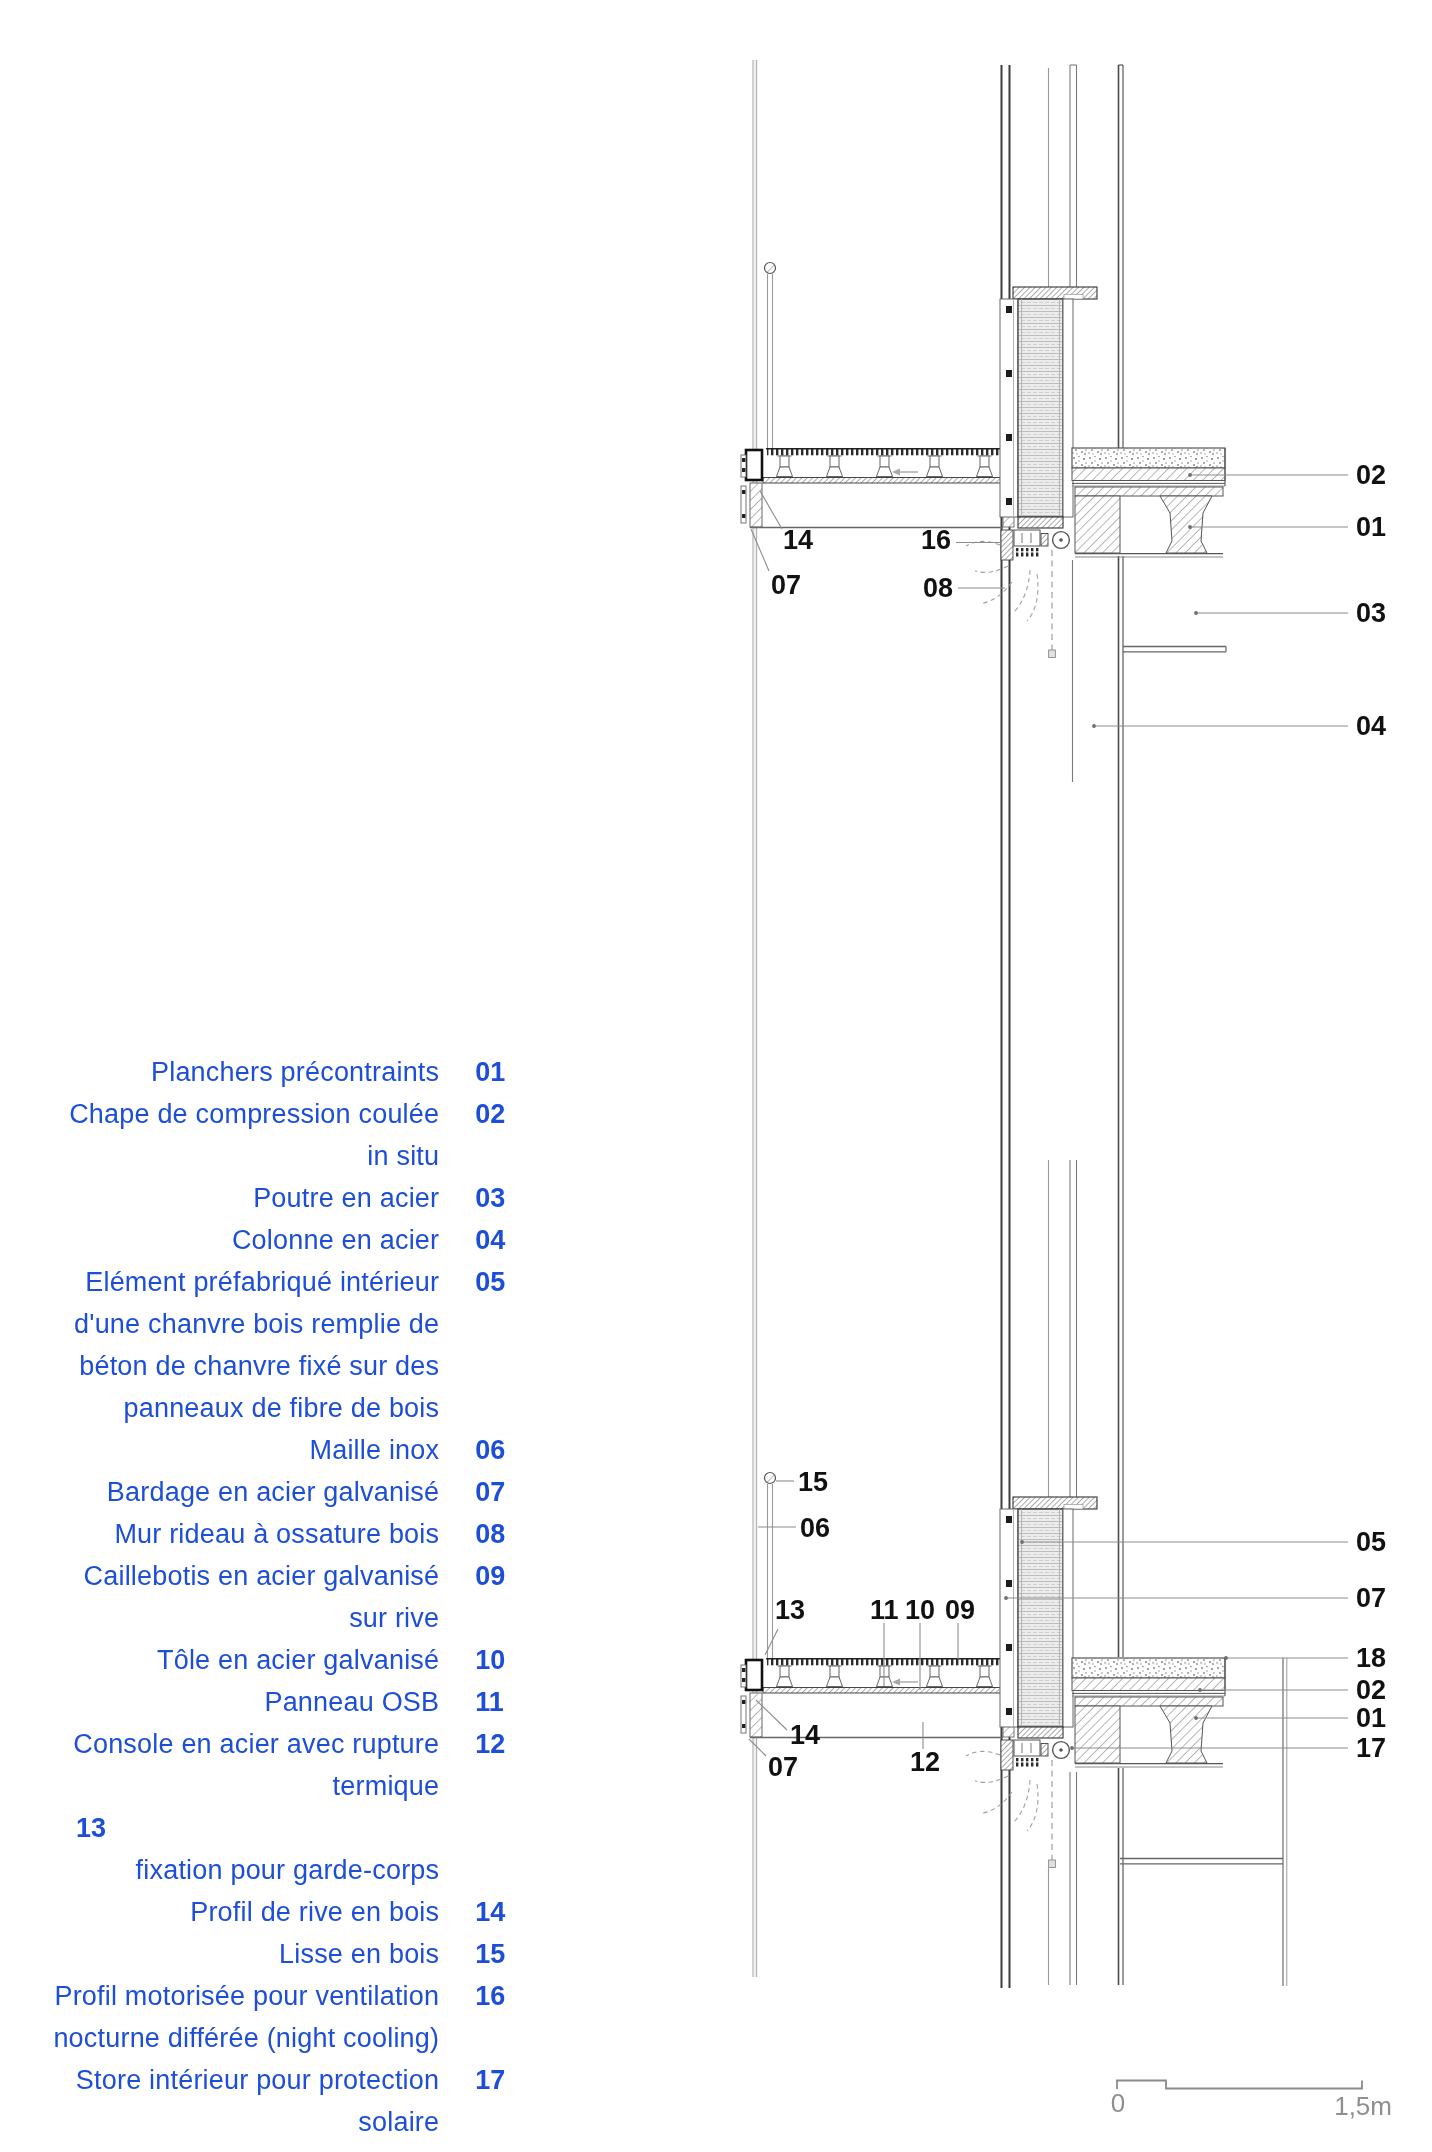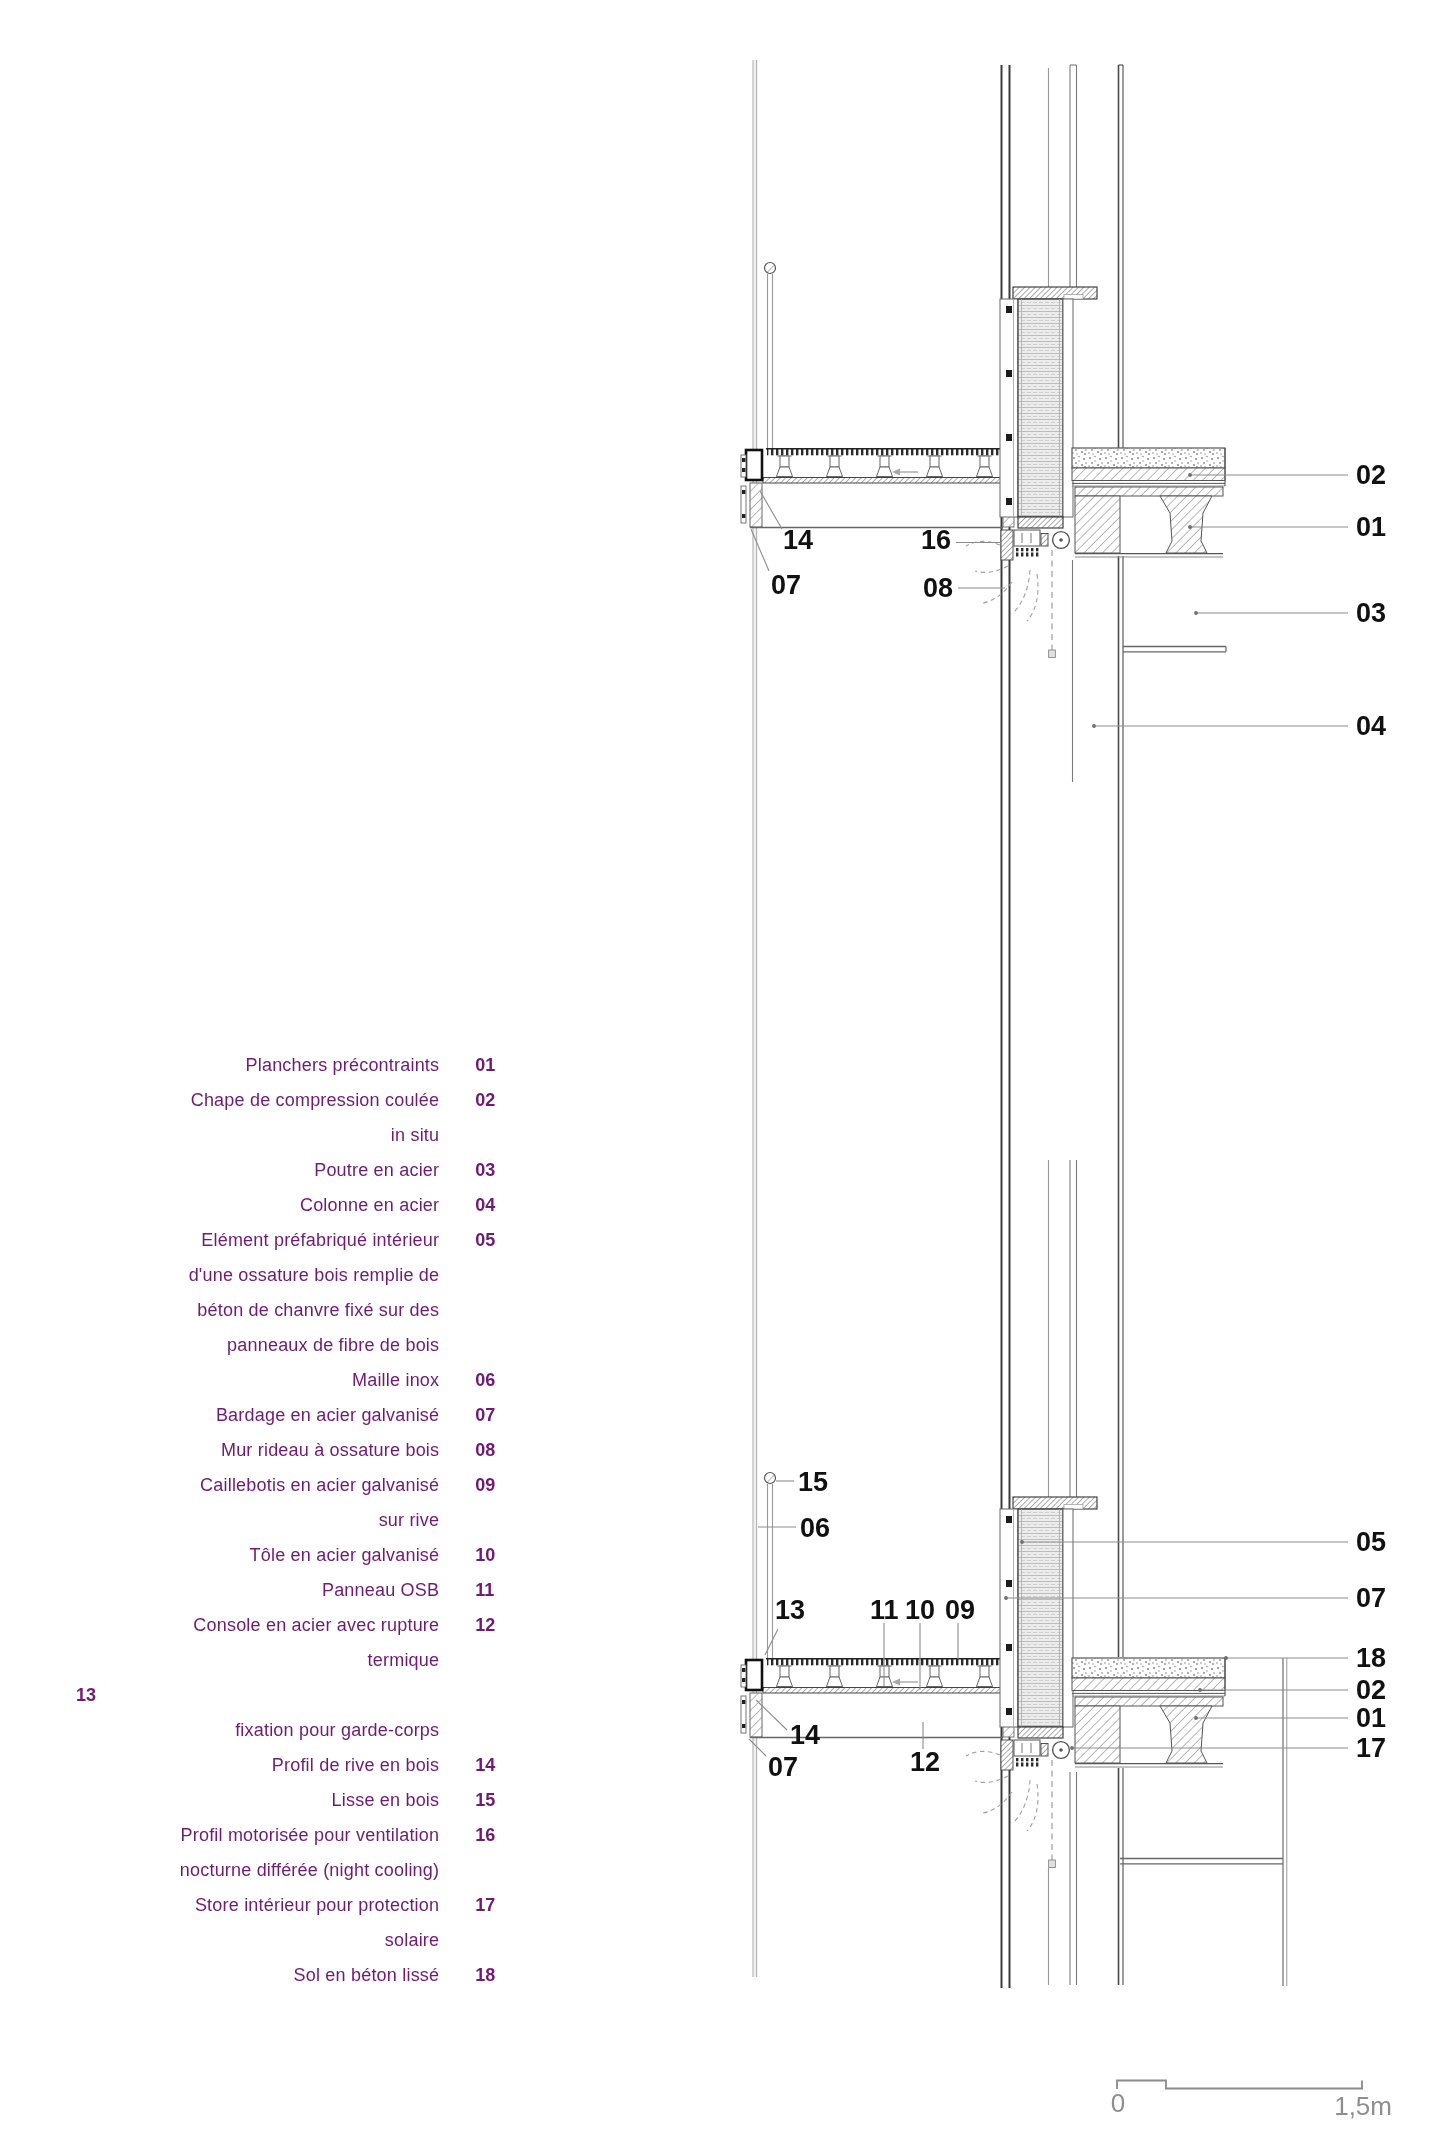--- a/index.html
+++ b/index.html
@@ -1,21 +1,21 @@
 <!DOCTYPE html>
 <html><head>
 <meta charset="utf-8">
 <style>
   html,body{margin:0;padding:0;background:#ffffff;}
   #page{position:relative;width:1432px;height:2152px;background:#fff;overflow:hidden;
         font-family:"Liberation Sans","DejaVu Sans",sans-serif;}
   #drawing{position:absolute;left:0;top:0;}
   
   #legend{position:absolute;left:40px;top:1048px;width:520px;}
-  .lrow{display:flex;height:35px;line-height:35px;font-size:18px;color:#701a75;}
+  .lrow{display:flex;height:35px;line-height:35px;font-size:27px;color:#1d4ed8;margin-top:7px;}
   .ltxt{width:424px;text-align:right;white-space:nowrap;letter-spacing:0.2px;}
   .lnum{width:90px;text-align:left;padding-left:36px;font-weight:bold;}
   
   text.callout{font-family:"Liberation Sans","DejaVu Sans",sans-serif;font-size:27px;font-weight:bold;fill:#111;}
   text.scale{font-family:"Liberation Sans","DejaVu Sans",sans-serif;font-size:26px;fill:#8f8f8f;}
 </style>
 </head>
 <body>
 
 <div id="page">
@@ -313,21 +313,21 @@
       </div>
   <div class="lrow">
         <div class="ltxt">Colonne en acier</div>
         <div class="lnum">04</div>
       </div>
   <div class="lrow">
         <div class="ltxt">Elément préfabriqué intérieur</div>
         <div class="lnum">05</div>
       </div>
   <div class="lrow">
-        <div class="ltxt">d'une ossature bois remplie de</div>
+        <div class="ltxt">d'une chanvre bois remplie de</div>
         <div class="lnum"></div>
       </div>
   <div class="lrow">
         <div class="ltxt">béton de chanvre fixé sur des</div>
         <div class="lnum"></div>
       </div>
   <div class="lrow">
         <div class="ltxt">panneaux de fibre de bois</div>
         <div class="lnum"></div>
       </div>

